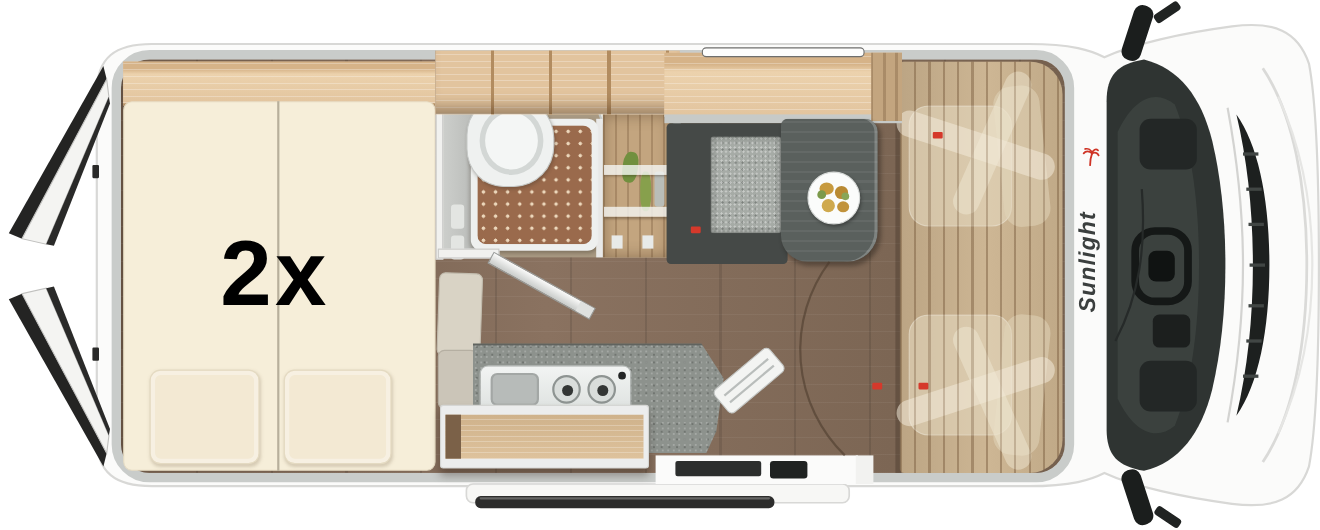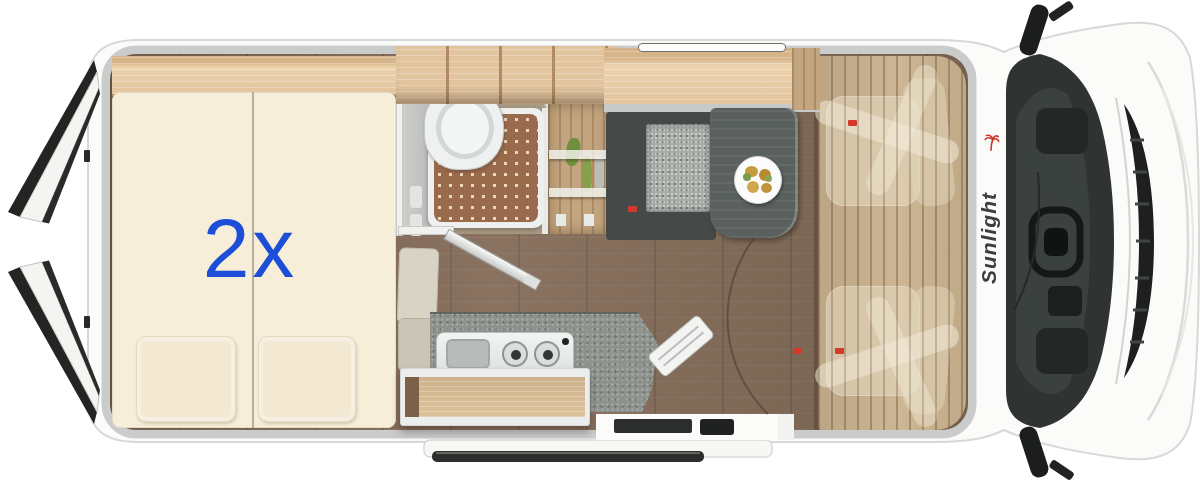--- a/index.html
+++ b/index.html
@@ -27,21 +27,21 @@
     background-image:radial-gradient(circle,#ecd7bb 1.6px, rgba(0,0,0,0) 1.8px);
     background-size:11px 11px;}
   .speckle{background-color:#a6aba6;
     background-image:radial-gradient(circle, rgba(255,255,255,.38) .8px, rgba(0,0,0,0) 1px),
       radial-gradient(circle, rgba(40,44,42,.35) .8px, rgba(0,0,0,0) 1px);
     background-size:4px 4px,6px 6px;background-position:0 0,2px 3px;}
   .counter{background-color:#8d928d;
     background-image:radial-gradient(circle, rgba(255,255,255,.20) 1px, rgba(0,0,0,0) 1.2px),
       radial-gradient(circle, rgba(30,32,30,.25) 1px, rgba(0,0,0,0) 1.2px);
     background-size:5px 5px,7px 7px;}
-  .label-2x{font-size:84px;font-weight:400;color:#1d4ed8;letter-spacing:3px;
+  .label-2x{font-size:84px;font-weight:700;color:#000000;letter-spacing:3px;
     display:flex;align-items:center;justify-content:center;}
   .brand-text{writing-mode:vertical-rl;transform:rotate(180deg);
     font-style:italic;font-weight:bold;font-size:21px;letter-spacing:1px;color:#3b3f3e;
     display:flex;align-items:center;justify-content:center;}
   .tag{background:#d5392b;border-radius:1px;}
   .pillow{background:#f3e9d3;border:1px solid #e4dac2;border-radius:10px;
     box-shadow:inset 0 0 0 4px rgba(255,255,255,.35), 1px 2px 3px rgba(120,100,70,.25);}
   .wall{background:#f1f1ef;border:1px solid #c9c9c7;box-sizing:border-box;}
 </style>
 </head>

